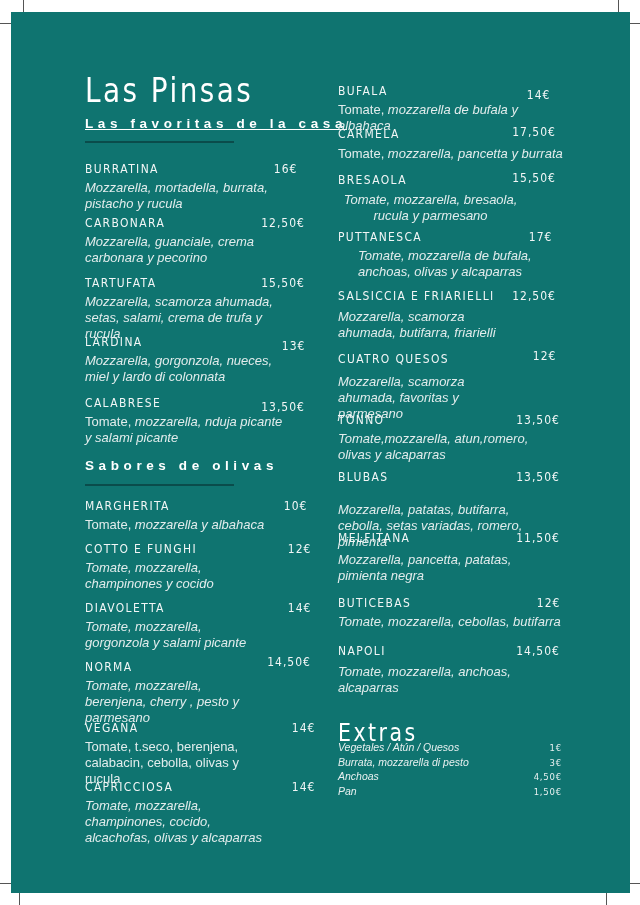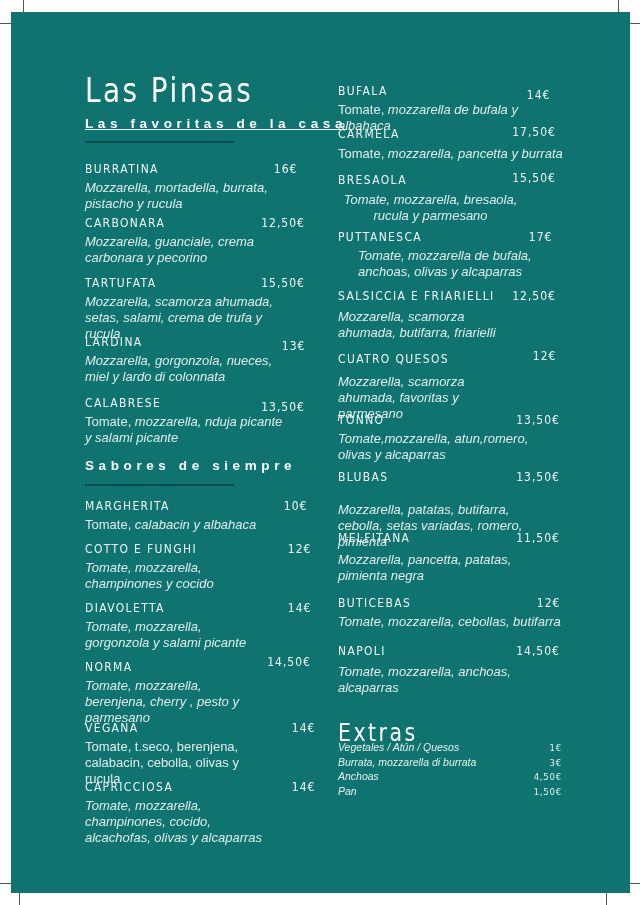--- a/index.html
+++ b/index.html
@@ -113,27 +113,27 @@
     <span class="item-name">LARDINA</span>
     <span class="item-price" style="right:0;top:4px;">13€</span>
     <div class="item-desc"><span>Mozzarella, gorgonzola, nueces, miel y lardo di colonnata</span></div>
   </div>
   <div class="item" style="left:74px;top:383px;width:220px;">
     <span class="item-name">CALABRESE</span>
     <span class="item-price" style="right:0;top:4px;">13,50€</span>
     <div class="item-desc upright"><span>Tomate, </span><span class="it">mozzarella, nduja picante y salami picante</span></div>
   </div>
 
-  <div class="section-heading" style="left:74px;top:446px;">Sabores de siempre</div>
+  <div class="section-heading" style="left:74px;top:446px;">Sabores de olivas</div>
   <div class="divider" style="left:74px;top:472px;width:149px;"></div>
 
   <div class="item" style="left:74px;top:486px;width:222px;">
     <span class="item-name">MARGHERITA</span>
     <span class="item-price" style="right:0;">10€</span>
-    <div class="item-desc upright"><span>Tomate, </span><span class="it">calabacin y albahaca</span></div>
+    <div class="item-desc upright"><span>Tomate, </span><span class="it">mozzarella y albahaca</span></div>
   </div>
   <div class="item" style="left:74px;top:529px;width:226px;">
     <span class="item-name">COTTO E FUNGHI</span>
     <span class="item-price" style="right:0;">12€</span>
     <div class="item-desc" style="width:180px;"><span>Tomate, mozzarella, champinones y cocido</span></div>
   </div>
   <div class="item" style="left:74px;top:588px;width:226px;">
     <span class="item-name">DIAVOLETTA</span>
     <span class="item-price" style="right:0;">14€</span>
     <div class="item-desc" style="width:175px;"><span>Tomate, mozzarella, gorgonzola y salami picante</span></div>
@@ -210,21 +210,21 @@
     <div class="item-desc" style="top:21px;width:230px;"><span>Tomate, mozzarella, anchoas, alcaparras</span></div>
   </div>
 
   <div class="extras-title">Extras</div>
   <div class="extras-list" style="left:327px;top:729px;width:224px;">
     <div class="extra-row">
       <span class="extra-name">Vegetales / Atún / Quesos</span>
       <span class="extra-price">1€</span>
     </div>
     <div class="extra-row">
-      <span class="extra-name">Burrata, mozzarella di burrata</span>
+      <span class="extra-name">Burrata, mozzarella di pesto</span>
       <span class="extra-price">3€</span>
     </div>
     <div class="extra-row">
       <span class="extra-name">Anchoas</span>
       <span class="extra-price">4,50€</span>
     </div>
     <div class="extra-row">
       <span class="extra-name">Pan</span>
       <span class="extra-price">1,50€</span>
     </div>

